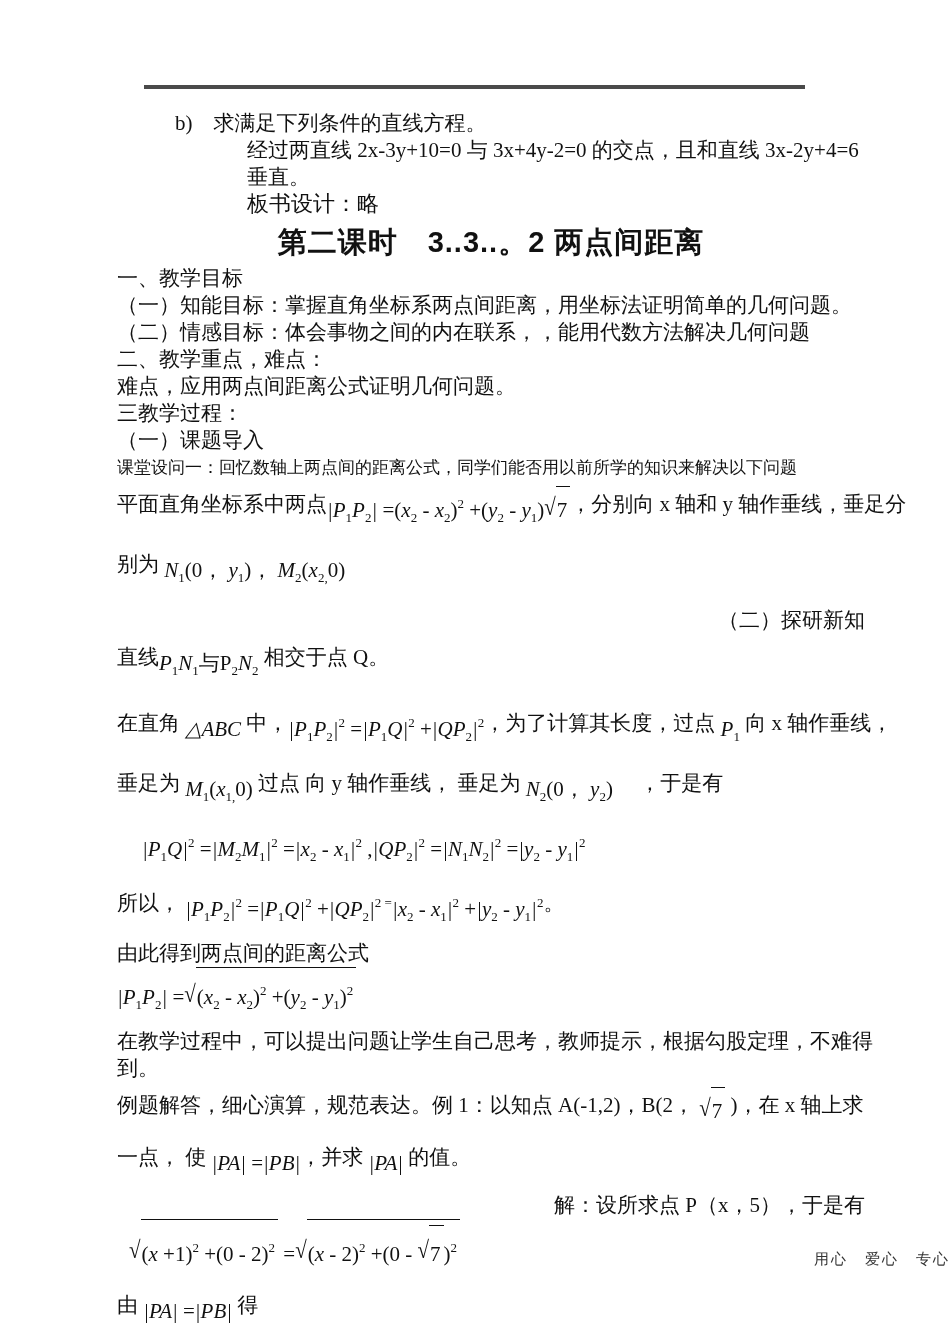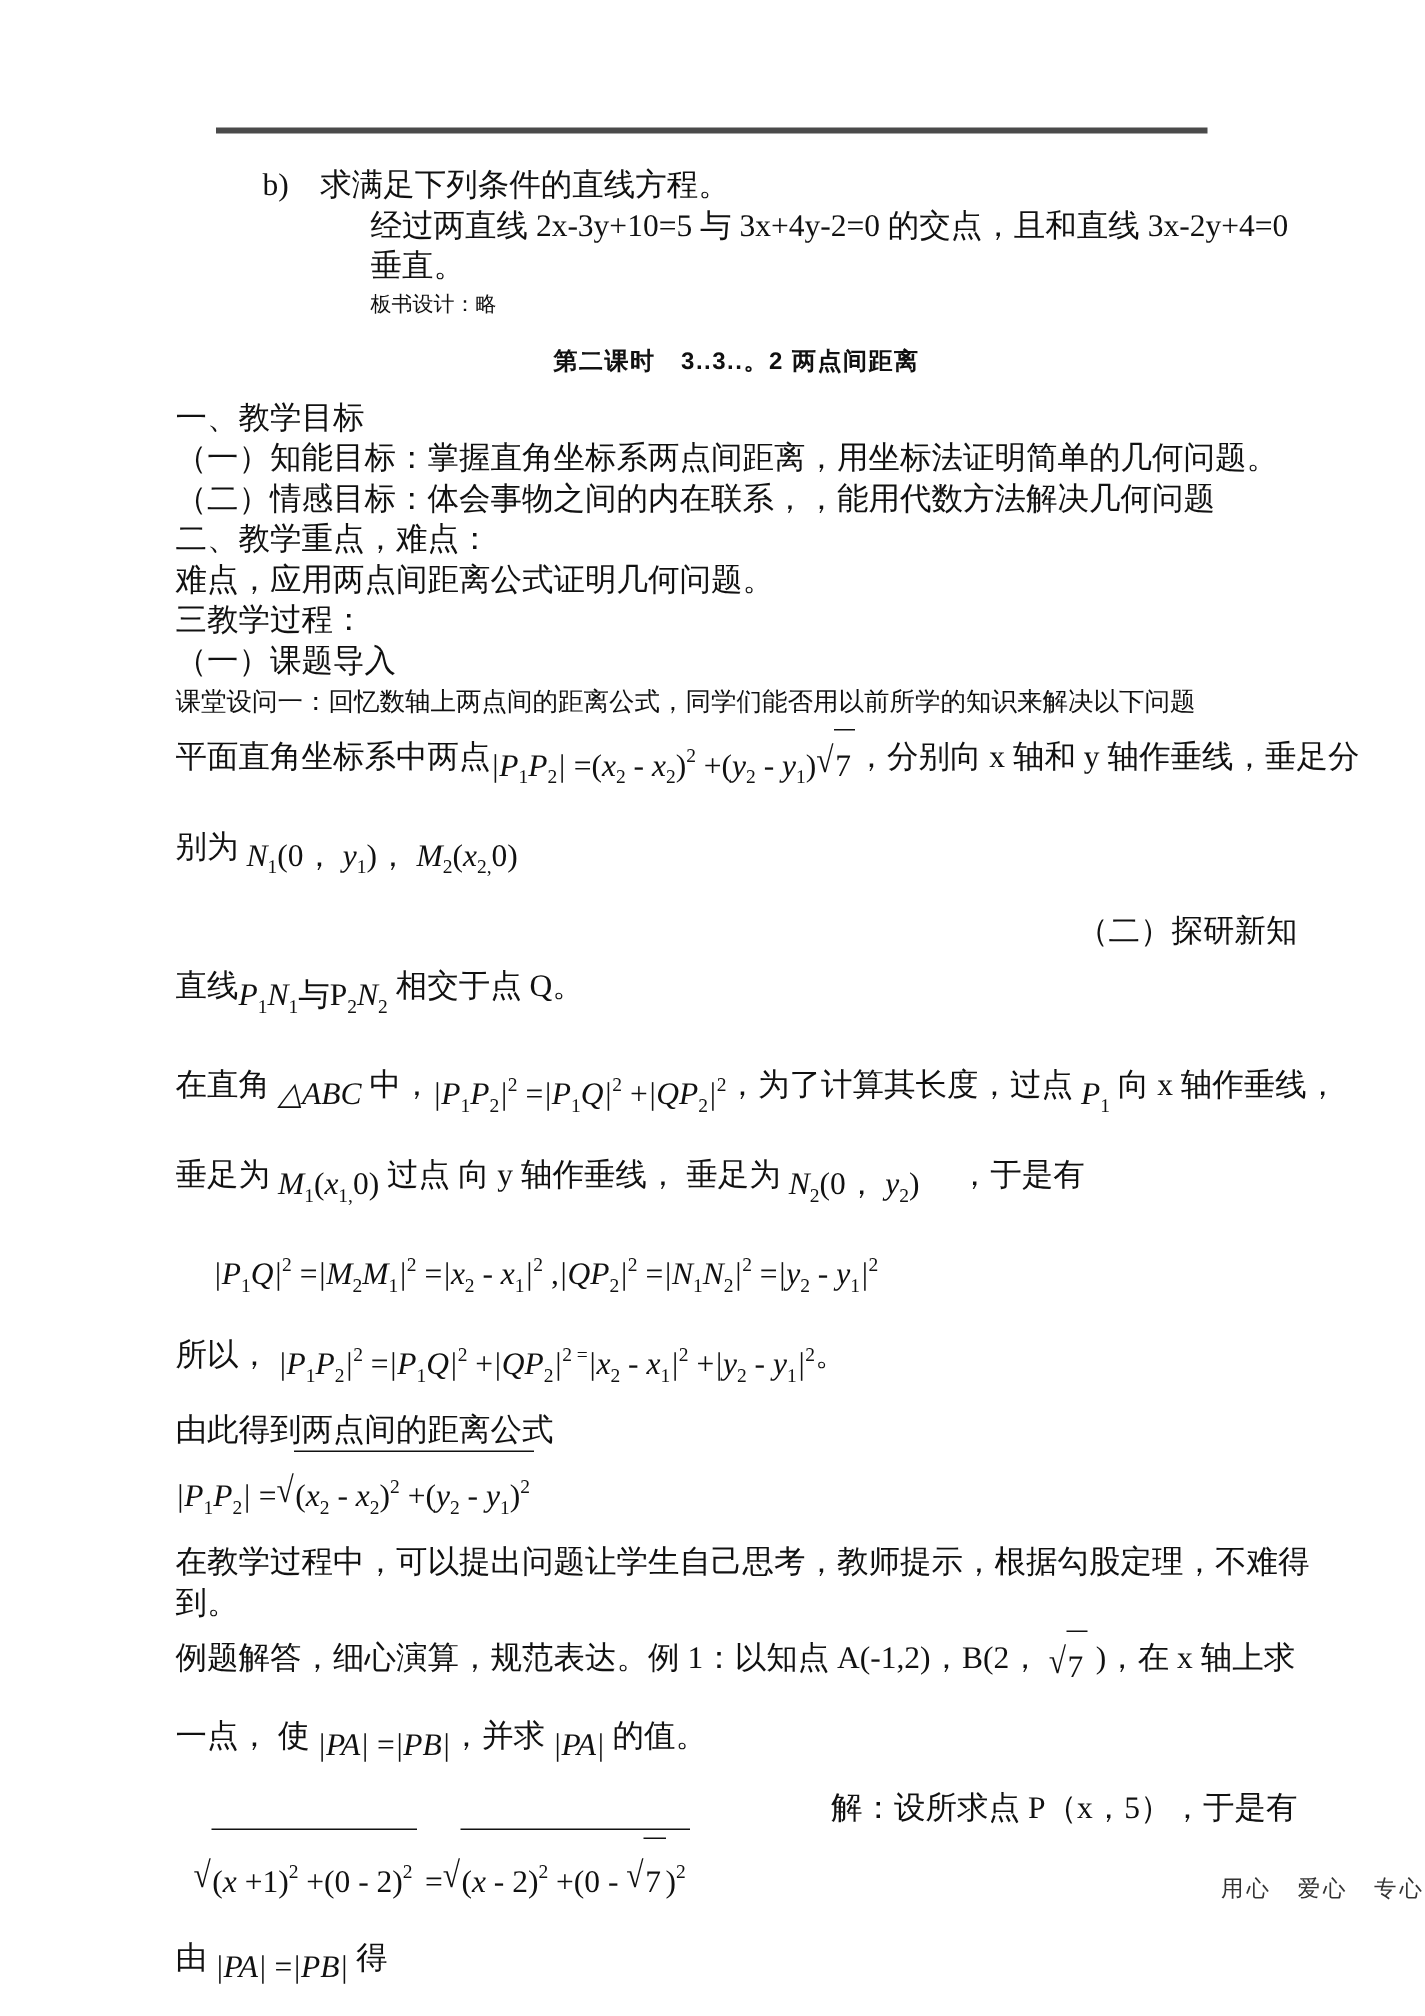--- a/index.html
+++ b/index.html
@@ -16,24 +16,24 @@
     background:var(--rule);
   }
   .doc{
     position:absolute; left:117px; top:110px; width:748px;
     font-size:21px; line-height:27px;
   }
   .doc p{ margin:0; white-space:nowrap; }
   
   .sub1{ padding-left:58px; }
   .sub2{ padding-left:130px; }
-  .small{ font-size:14px; line-height:26px; }
+  .small{ font-size:22px; line-height:26px; }
   .h1{
     font-family:"Liberation Sans", sans-serif; font-weight:bold;
-    font-size:16px; line-height:30px; text-align:center;
+    font-size:29px; line-height:30px; text-align:center;
     letter-spacing:1px; margin:10px 0 8px 0 !important;
   }
   .q{ font-size:17px; }
   .f{ line-height:46px; }
   .tall{ line-height:56px; }
   .mt6{ margin-top:6px !important;text-align:right; }
   .ind25{ padding-left:25px; }
   .ind12{ padding-left:12px; }
   
   .rn-t{}
@@ -51,21 +51,21 @@
     letter-spacing:2px;
   }
 </style>
 </head>
 <body>
 
 <div class="page">
   <div class="header-rule"></div>
   <main class="doc">
       <p class="sub1"><span class="rn-r">b)</span><span class="rn-t">　求满足下列条件的直线方程。</span></p>
-      <p class="sub2"><span class="rn-t">经过两直线 2x-3y+10=5 与 3x+4y-2=0 的交点，且和直线 3x-2y+4=0</span></p>
+      <p class="sub2"><span class="rn-t">经过两直线 2x-3y+10=0 与 3x+4y-2=0 的交点，且和直线 3x-2y+4=6</span></p>
       <p class="sub2"><span class="rn-t">垂直。</span></p>
       <p class="sub2 small"><span class="rn-t">板书设计：略</span></p>
       <p class="h1"><span class="rn-t">第二课时　3..3..。2 两点间距离</span></p>
       <p><span class="rn-t">一、教学目标</span></p>
       <p><span class="rn-t">（一）知能目标：掌握直角坐标系两点间距离，用坐标法证明简单的几何问题。</span></p>
       <p><span class="rn-t">（二）情感目标：体会事物之间的内在联系，，能用代数方法解决几何问题</span></p>
       <p><span class="rn-t">二、教学重点，难点：</span></p>
       <p><span class="rn-t">难点，应用两点间距离公式证明几何问题。</span></p>
       <p><span class="rn-t">三教学过程：</span></p>
       <p><span class="rn-t">（一）课题导入</span></p>

